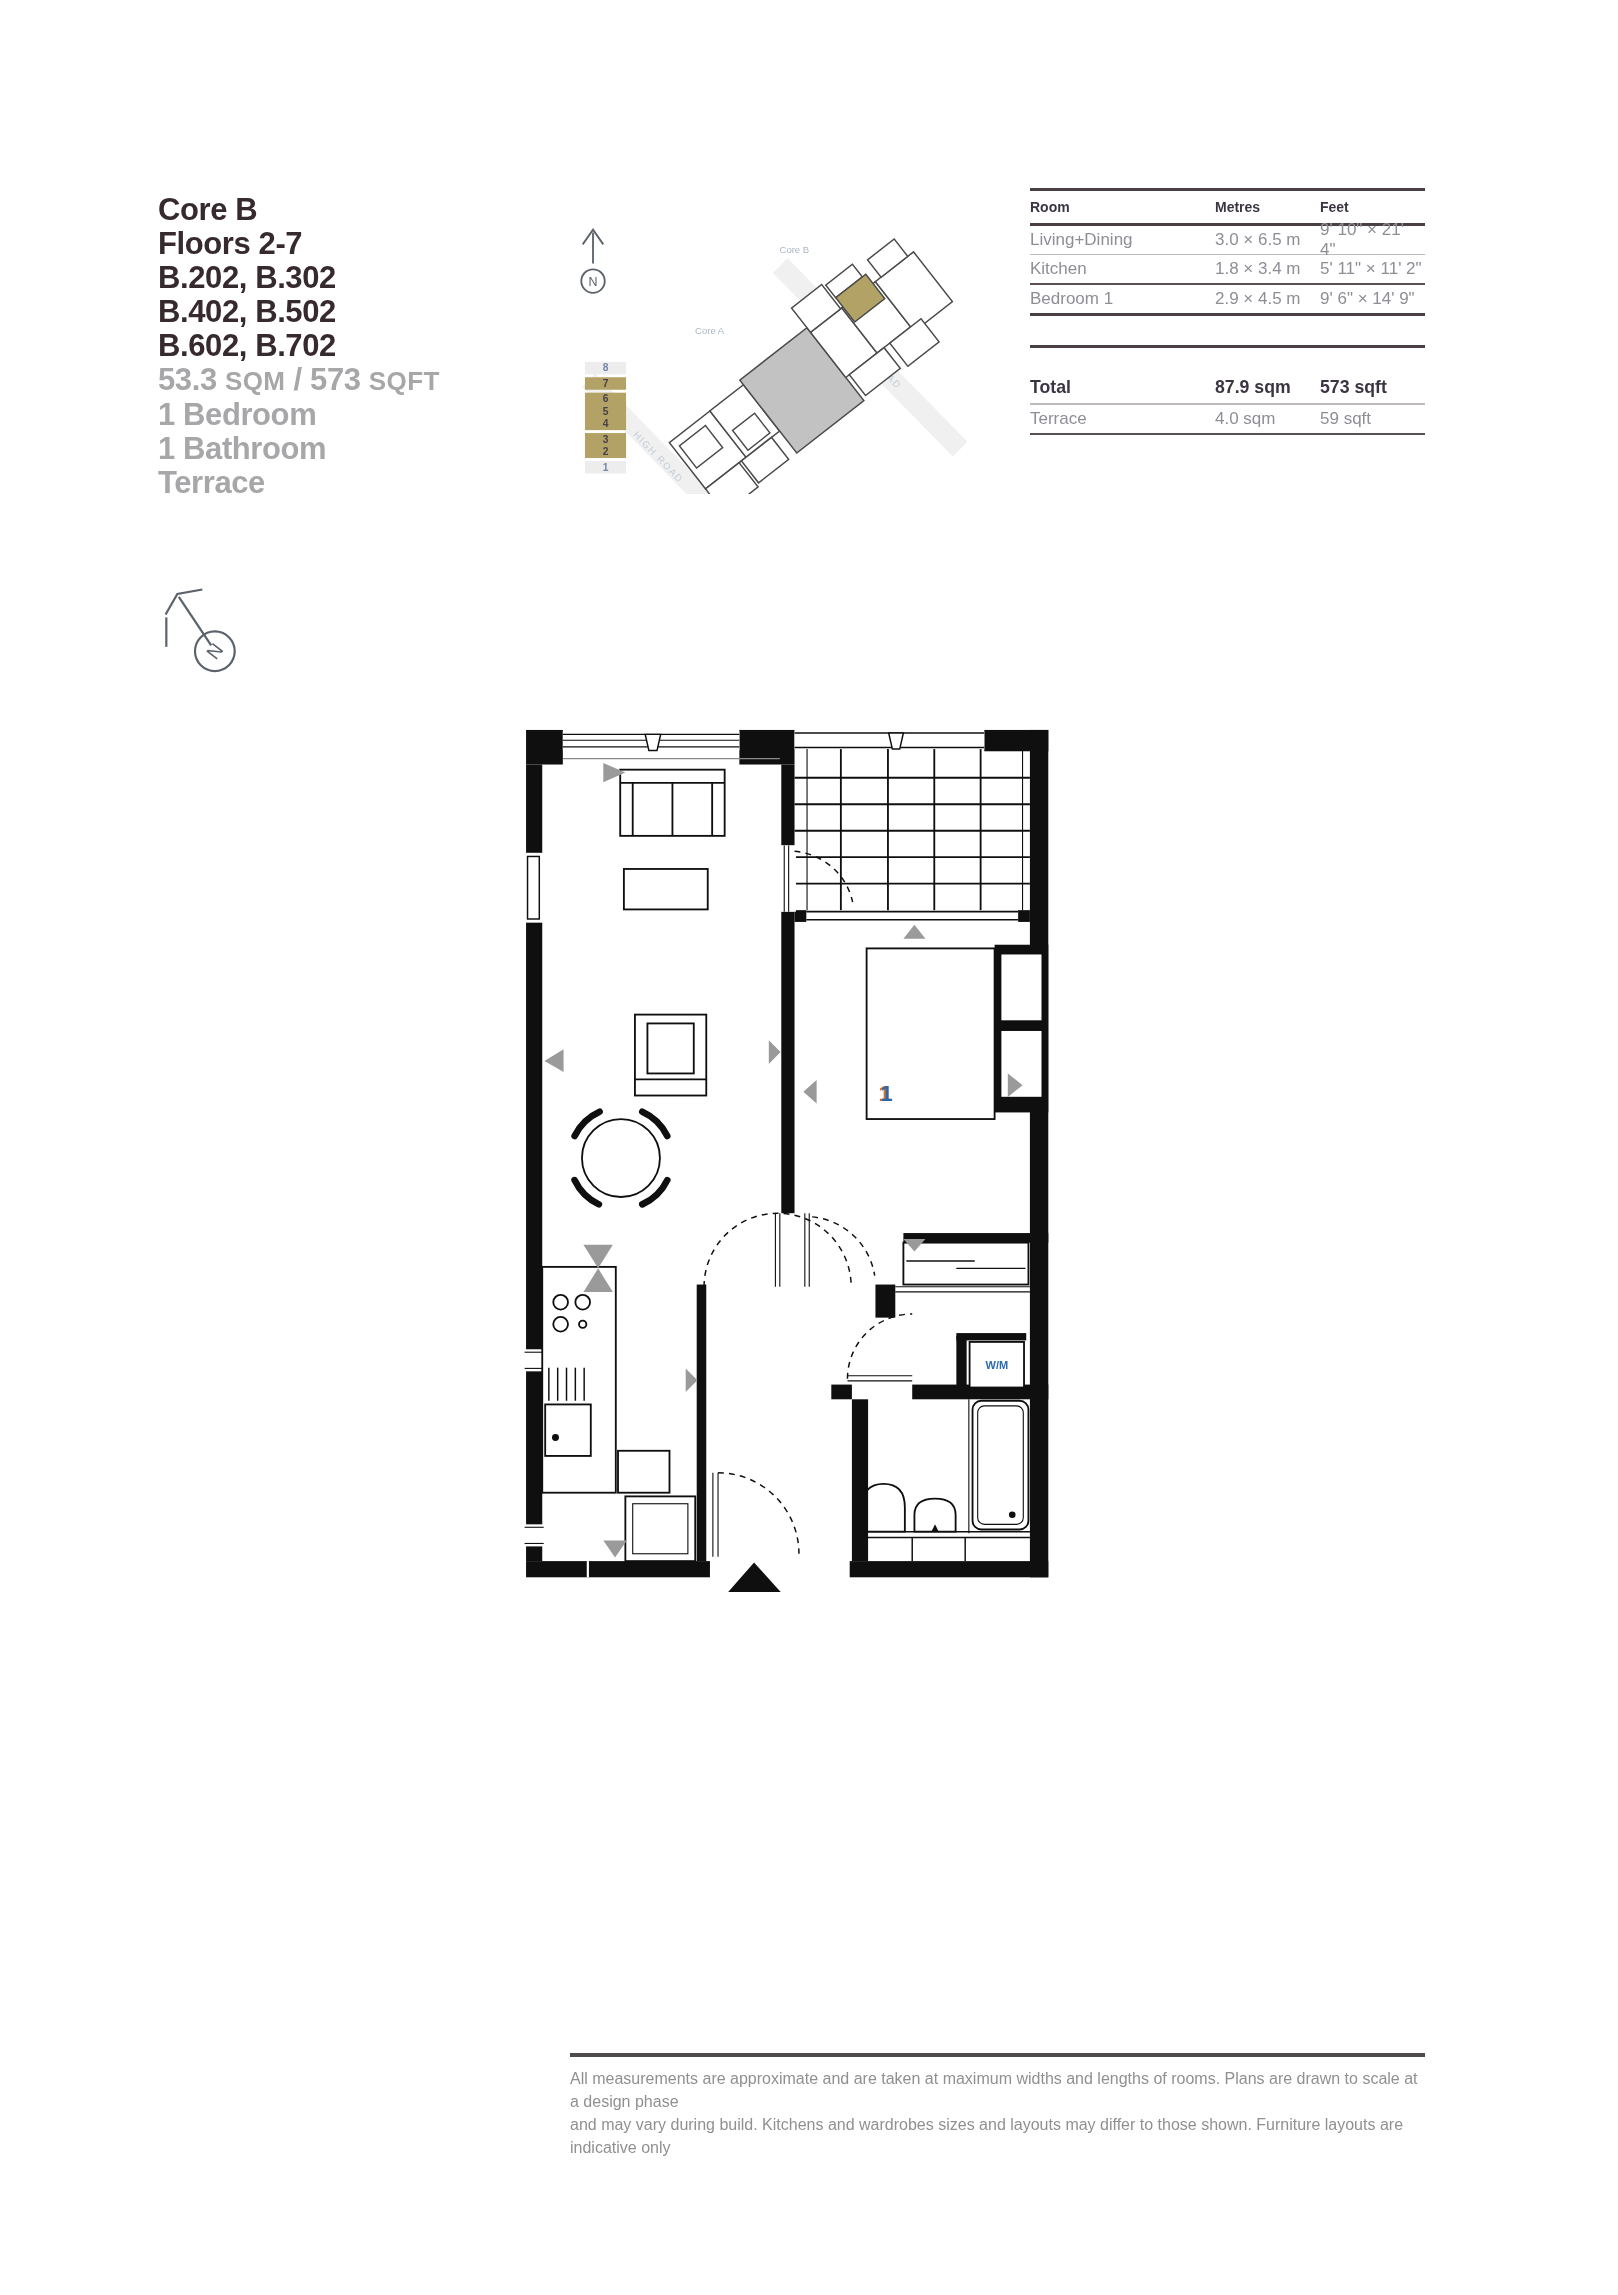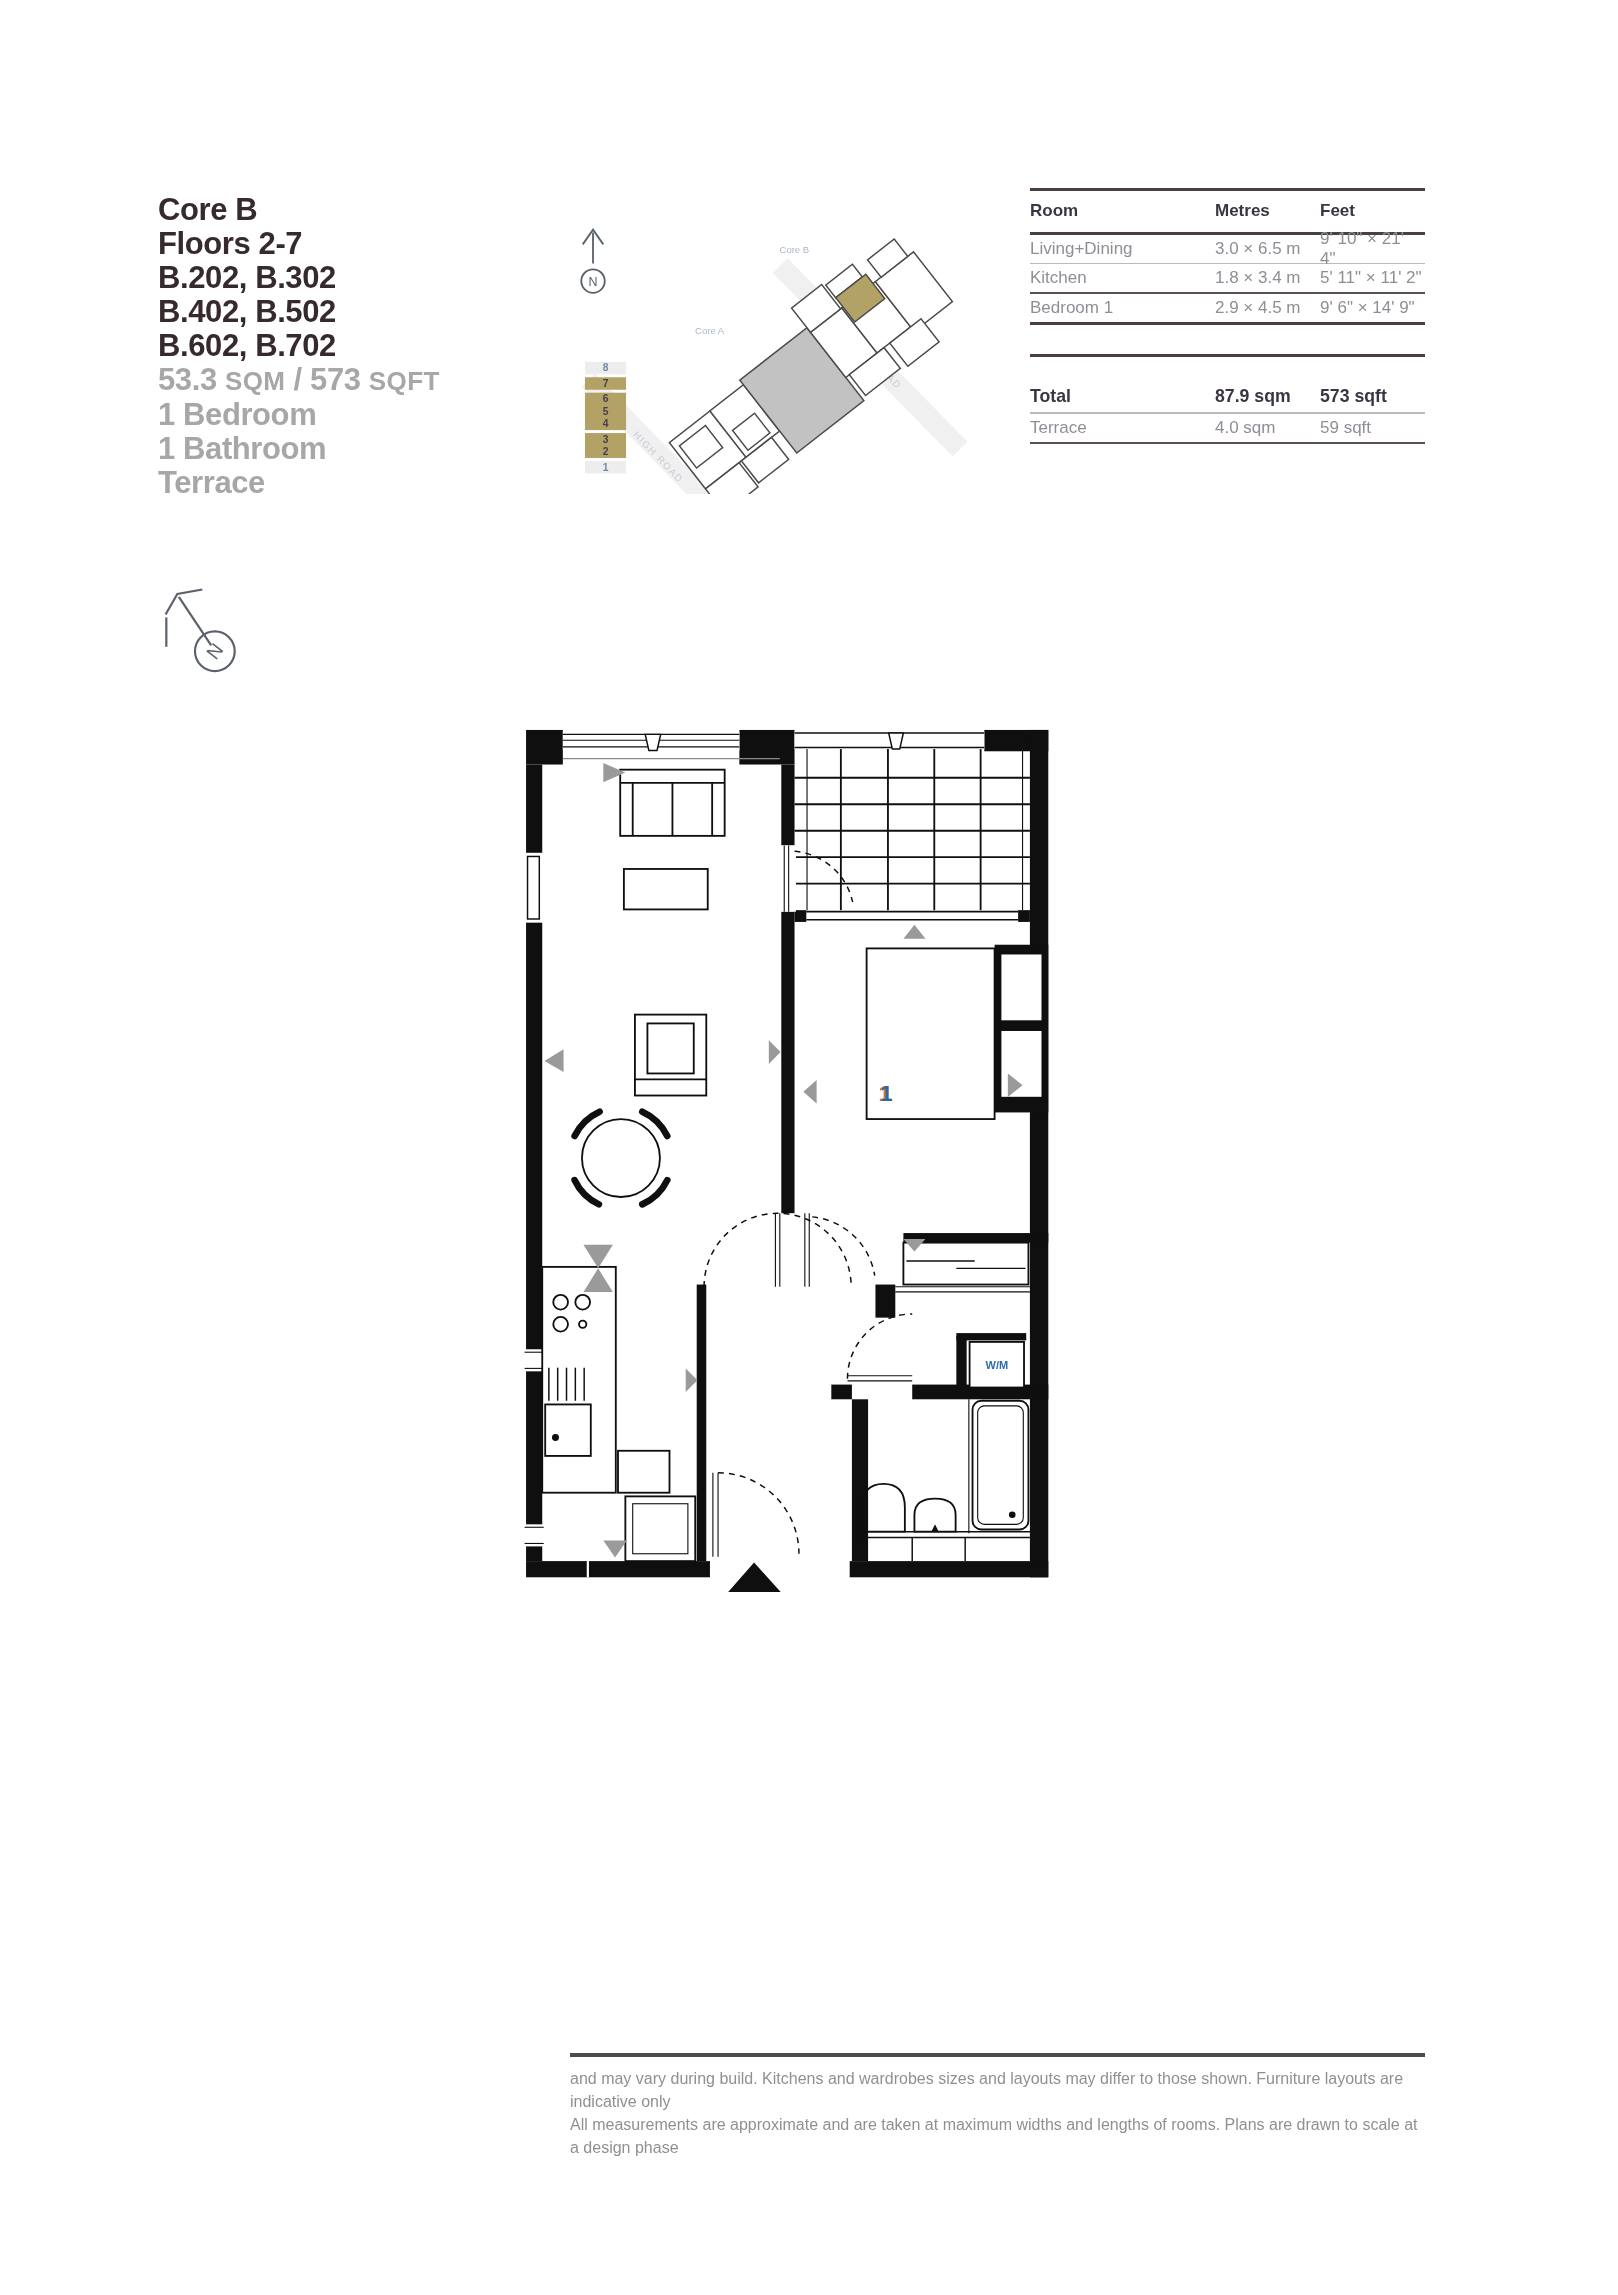--- a/index.html
+++ b/index.html
@@ -14,21 +14,21 @@
 
   
   .dim-table{position:absolute;left:1030px;top:188px;width:395px;}
   .rule-thick{height:2.9px;background:#4a4044;}
   .rule-mid{height:2.2px;background:#5a5054;}
   .rule-thin{height:1.5px;background:#bdb9bc;}
   .trow{display:flex;align-items:center;}
   .trow .c1{width:185px;}
   .trow .c2{width:105px;}
   .trow .c3{width:104px;}
-  .thead{height:41px;font-size:17px;font-weight:bold;color:#3b3543;}
+  .thead{height:32px;font-size:14px;font-weight:bold;color:#3b3543;}
   .tdata{height:28px;font-size:17px;color:#8e8e96;}
   .ttotal{height:31px;font-size:17.7px;font-weight:bold;color:#3b3543;margin-top:24px;}
   .tgap{height:29px;}
 
   
   .site-svg{position:absolute;left:559px;top:215px;}
   .compass-svg{position:absolute;left:136px;top:563px;}
   .plan-svg{position:absolute;left:515px;top:702px;}
 
   
@@ -339,18 +339,18 @@
       <polygon points="93,738 133,738 113,770"></polygon>
       <polygon points="93,802 133,802 113,770"></polygon>
     </g>
 
     <polygon points="288,1212 363,1212 325,1170" fill="#0f0f0f"></polygon>
   </svg>
 
 
   <div class="disclaimer">
     <div class="drule"></div>
+    <div class="dline">All measurements are approximate and are taken at maximum widths and lengths of rooms. Plans are drawn to scale at a design phase</div>
     <div class="dline">and may vary during build. Kitchens and wardrobes sizes and layouts may differ to those shown. Furniture layouts are indicative only</div>
-    <div class="dline">All measurements are approximate and are taken at maximum widths and lengths of rooms. Plans are drawn to scale at a design phase</div>
   </div>
 
 </div>
 
 
 </body></html>

